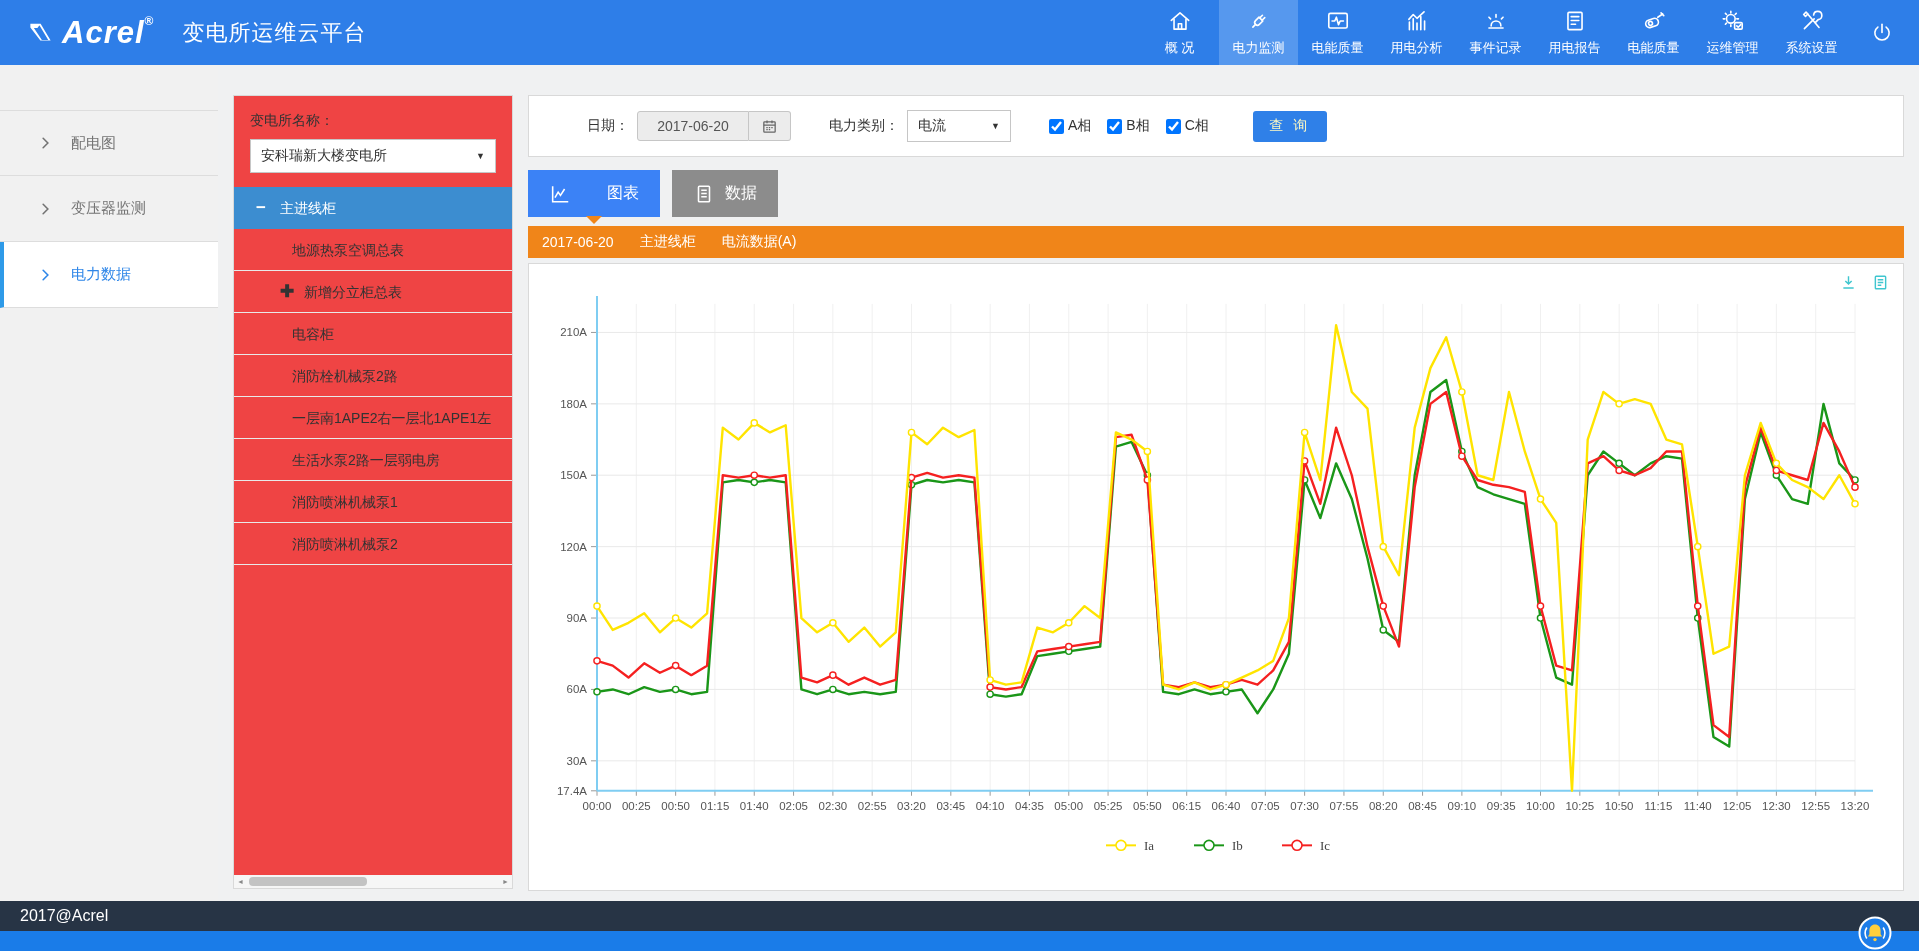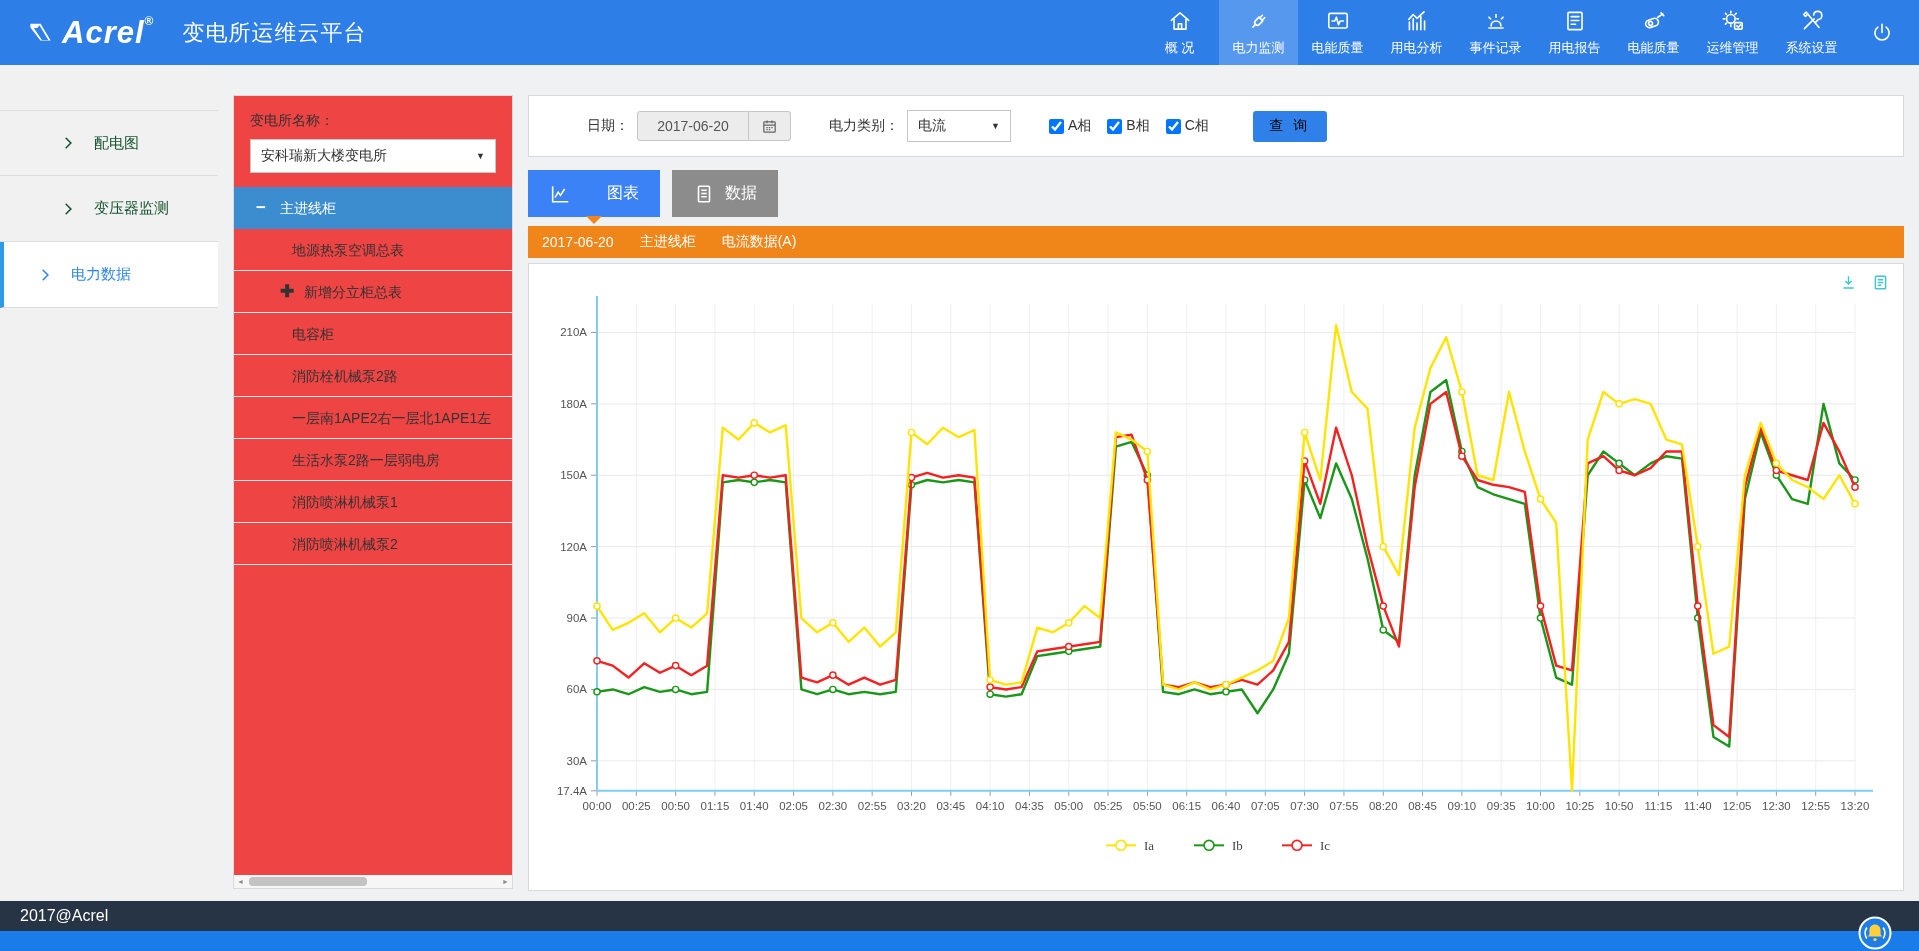--- a/index.html
+++ b/index.html
@@ -17,21 +17,21 @@
   .nav-item { width:79px; display:flex; flex-direction:column; align-items:center; justify-content:center; gap:5px; font-size:13px; cursor:pointer; }
   .nav-item.active { background:#5698ee; }
   .nav-item.power-only { width:62px; }
   .nav-item .icon svg { width:26px; height:26px; }
 
   
   .content { display:flex; height:836px; }
 
   
   .sidebar { width:218px; background:#f1f1f1; padding-top:45px; flex:none; }
-  .side-item { height:66px; display:flex; align-items:center; gap:20px; padding-left:63px; font-size:15px; color:#14532d; border-bottom:1px solid #ddd; cursor:pointer; }
+  .side-item { height:66px; display:flex; align-items:center; gap:20px; padding-left:40px; font-size:15px; color:#737373; border-bottom:1px solid #ddd; cursor:pointer; }
   .side-item:first-child { border-top:1px solid #ddd; }
   .side-item.active { background:#fff; color:#2e86e8; border-left:4px solid #2e9ae8; padding-left:36px; }
   .side-item .chev svg { width:11px; height:16px; }
 
   
   .tree-panel { width:280px; flex:none; background:#ef4444; border:1px solid #d9d9d9; margin:30px 0 10px 15px; position:relative; height:794px; }
   .panel-inner { padding:16px 16px 0 16px; }
   .station-label { font-size:14px; color:#333; margin-bottom:9px; }
   .select-box { height:34px; border:1px solid #c6c6c6; border-radius:0; display:flex; align-items:center; justify-content:space-between; padding:0 10px; font-size:14px; color:#333; cursor:pointer; background:#fff; }
   .caret { font-size:9px; color:#333; }
@@ -49,21 +49,21 @@
   .main { flex:1; margin:30px 15px 10px 15px; display:flex; flex-direction:column; }
   .filter-card { background:#fff; border:1px solid #d9d9d9; height:62px; flex:none; display:flex; align-items:center; padding-left:58px; font-size:14px; color:#333; }
   .date-input { width:112px; height:30px; background:#ececec; border:1px solid #c6c6c6; border-radius:3px 0 0 3px; text-align:center; font-size:14px; color:#555; margin-left:8px; font-family:inherit; }
   .cal-btn { width:42px; height:30px; background:#ececec; border:1px solid #c6c6c6; border-left:none; border-radius:0 3px 3px 0; cursor:pointer; display:flex; align-items:center; justify-content:center; }
   .cal-btn svg { width:17px; height:17px; }
   .flabel.cat { margin-left:38px; }
   .cat-select { width:104px; height:32px; margin-left:8px; }
   .phases { display:flex; gap:16px; margin-left:38px; align-items:center; }
   .phase { display:flex; align-items:center; gap:4px; cursor:pointer; font-size:14px; }
   .phase input { width:15px; height:15px; cursor:pointer; }
-  .query-btn { margin-left:44px; width:74px; height:31px; background:#2f80e8; color:#000000; border:none; border-radius:3px; font-size:14px; letter-spacing:3px; cursor:pointer; font-family:inherit; }
+  .query-btn { margin-left:44px; width:74px; height:31px; background:#2f80e8; color:#fef9c3; border:none; border-radius:3px; font-size:14px; letter-spacing:3px; cursor:pointer; font-family:inherit; }
 
   .tabs-row { display:flex; gap:12px; margin-top:13px; height:47px; flex:none; }
   .tab { display:flex; align-items:center; gap:10px; padding:0 21px; color:#fff; font-size:16px; cursor:pointer; position:relative; }
   .tab .icon svg { width:22px; height:22px; }
   .tab.chart-tab { background:#3b82f6;gap:36px; }
   .tab.chart-tab::after { content:""; position:absolute; left:50%; bottom:-7px; margin-left:-8px; border:8px solid transparent; border-top:8px solid #f08519; border-bottom:none; }
   .tab.data-tab { background:#8c8c8c; }
 
   .banner { margin-top:9px; height:32px; flex:none; background:#f08519; color:#fff; font-size:14px; display:flex; align-items:center; gap:26px; padding-left:14px; }
 

